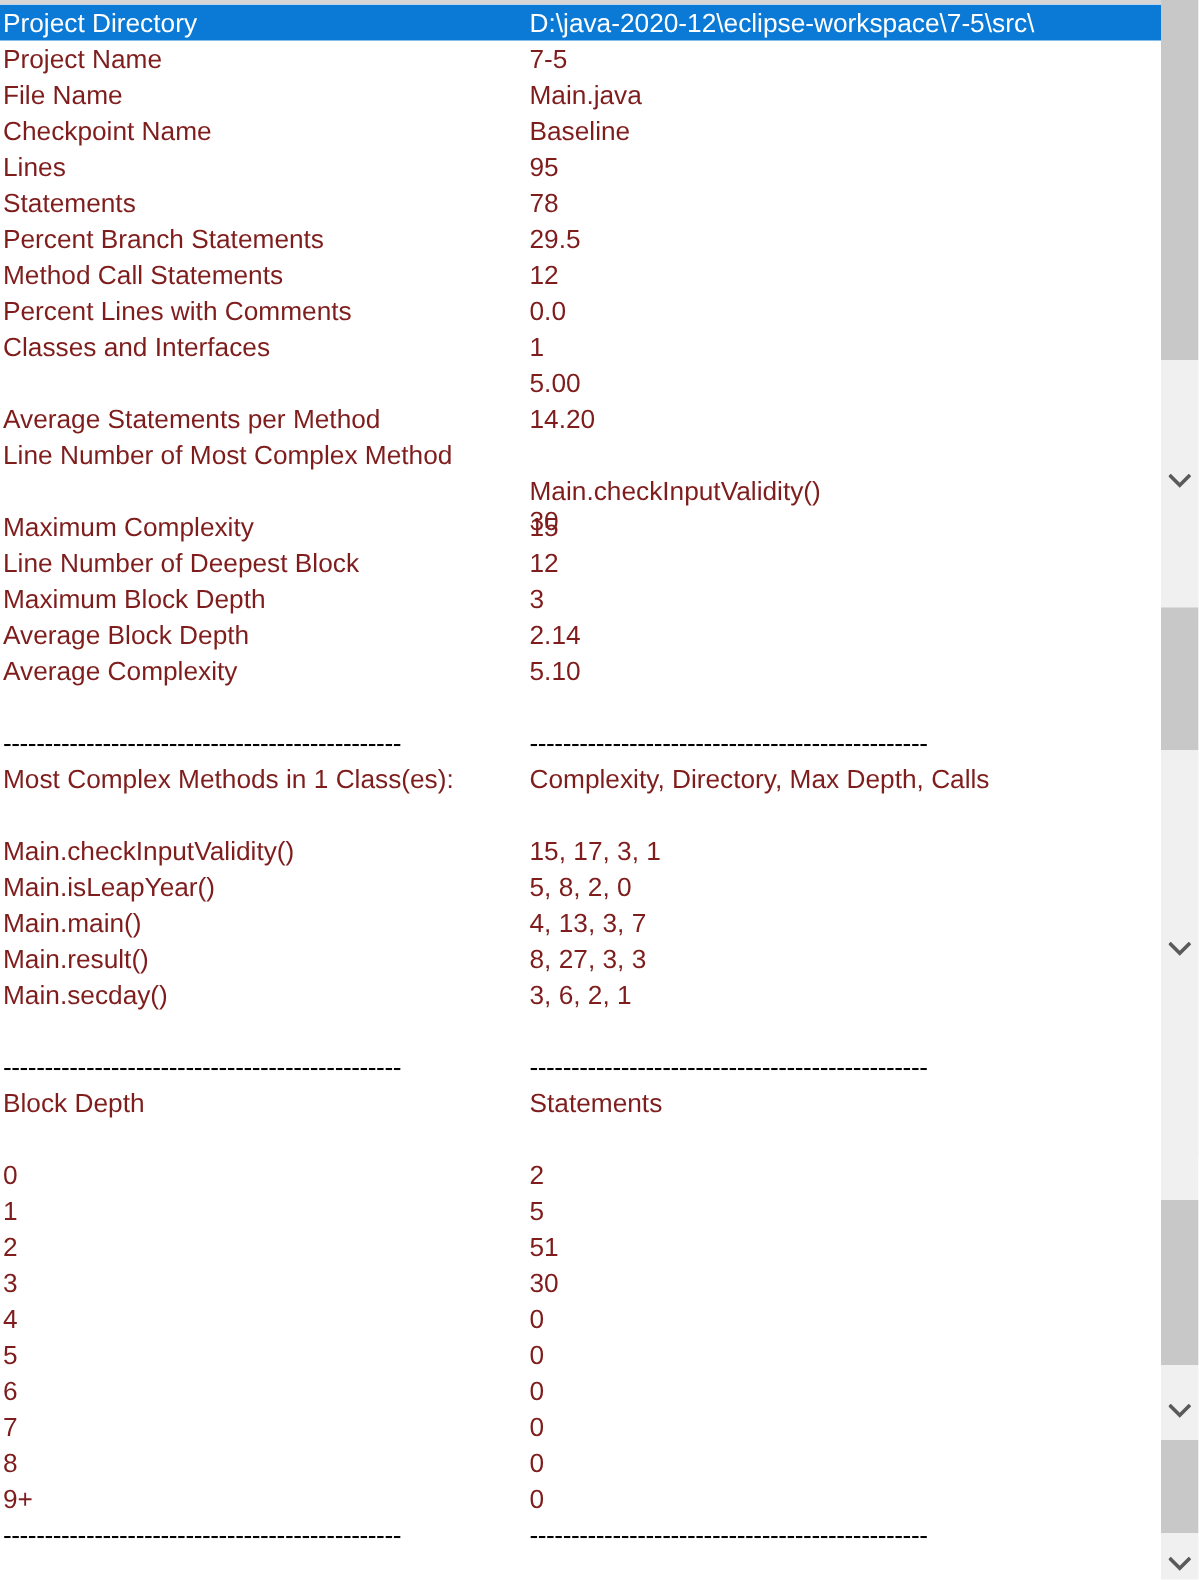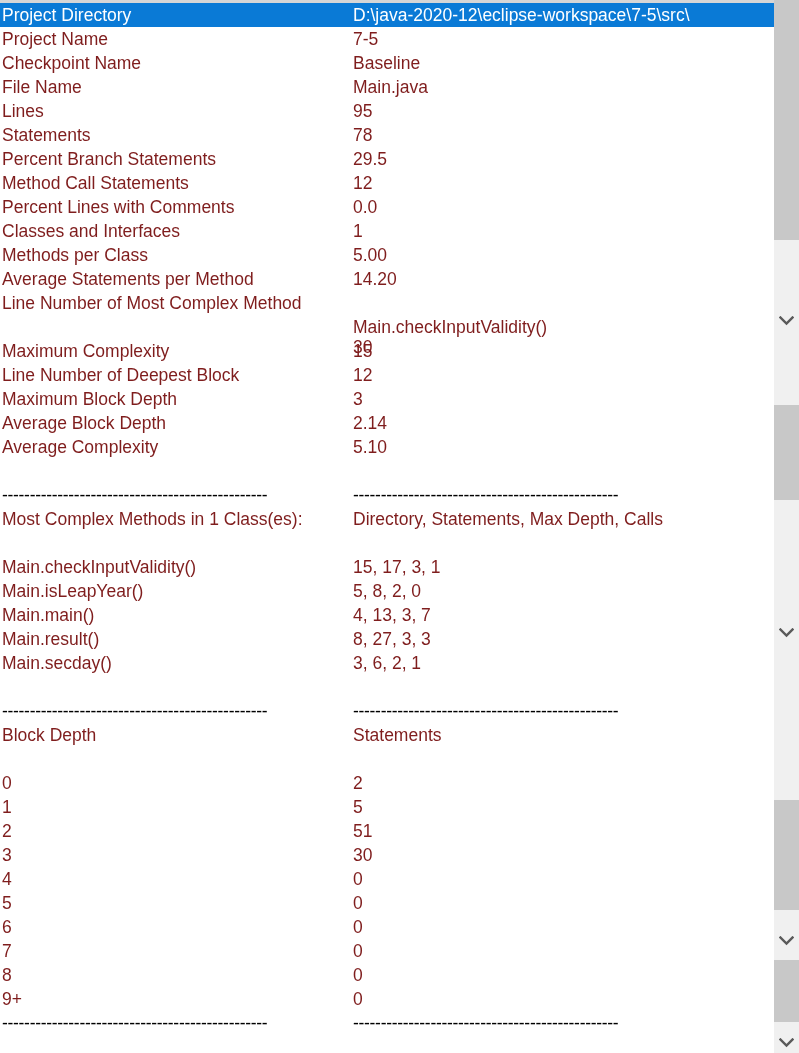--- a/index.html
+++ b/index.html
@@ -143,28 +143,28 @@
 
     <div class="rpt-row selected">
       <span class="rpt-label">Project Directory</span>
       <span class="rpt-value">D:\java-2020-12\eclipse-workspace\7-5\src\</span>
     </div>
     <div class="rpt-row">
       <span class="rpt-label">Project Name</span>
       <span class="rpt-value">7-5</span>
     </div>
     <div class="rpt-row">
+      <span class="rpt-label">File Name</span>
+      <span class="rpt-value">Main.java</span>
+    </div>
+    <div class="rpt-row">
       <span class="rpt-label">Checkpoint Name</span>
       <span class="rpt-value">Baseline</span>
     </div>
     <div class="rpt-row">
-      <span class="rpt-label">File Name</span>
-      <span class="rpt-value">Main.java</span>
-    </div>
-    <div class="rpt-row">
       <span class="rpt-label">Lines</span>
       <span class="rpt-value">95</span>
     </div>
     <div class="rpt-row">
       <span class="rpt-label">Statements</span>
       <span class="rpt-value">78</span>
     </div>
     <div class="rpt-row">
       <span class="rpt-label">Percent Branch Statements</span>
       <span class="rpt-value">29.5</span>
@@ -175,21 +175,20 @@
     </div>
     <div class="rpt-row">
       <span class="rpt-label">Percent Lines with Comments</span>
       <span class="rpt-value">0.0</span>
     </div>
     <div class="rpt-row">
       <span class="rpt-label">Classes and Interfaces</span>
       <span class="rpt-value">1</span>
     </div>
     <div class="rpt-row">
-      <span class="rpt-label">Methods per Class</span>
       <span class="rpt-value">5.00</span>
     </div>
     <div class="rpt-row">
       <span class="rpt-label">Average Statements per Method</span>
       <span class="rpt-value">14.20</span>
     </div>
     <div class="rpt-row wide">
       <span class="rpt-label">Line Number of Most Complex Method</span>
       <span class="rpt-value">30</span>
     </div>
@@ -219,21 +218,21 @@
 
     <div class="rpt-blank"></div>
 
     <div class="rule-row">
       <span class="rule-left">------------------------------------------------</span>
       <span class="rule-right">------------------------------------------------</span>
     </div>
 
     <div class="rpt-row">
       <span class="rpt-label">Most Complex Methods in 1 Class(es):</span>
-      <span class="rpt-value">Directory, Statements, Max Depth, Calls</span>
+      <span class="rpt-value">Complexity, Directory, Max Depth, Calls</span>
     </div>
 
     <div class="rpt-blank"></div>
 
     <div class="rpt-row">
       <span class="rpt-label">Main.checkInputValidity()</span>
       <span class="rpt-value">15, 17, 3, 1</span>
     </div>
     <div class="rpt-row">
       <span class="rpt-label">Main.isLeapYear()</span>

